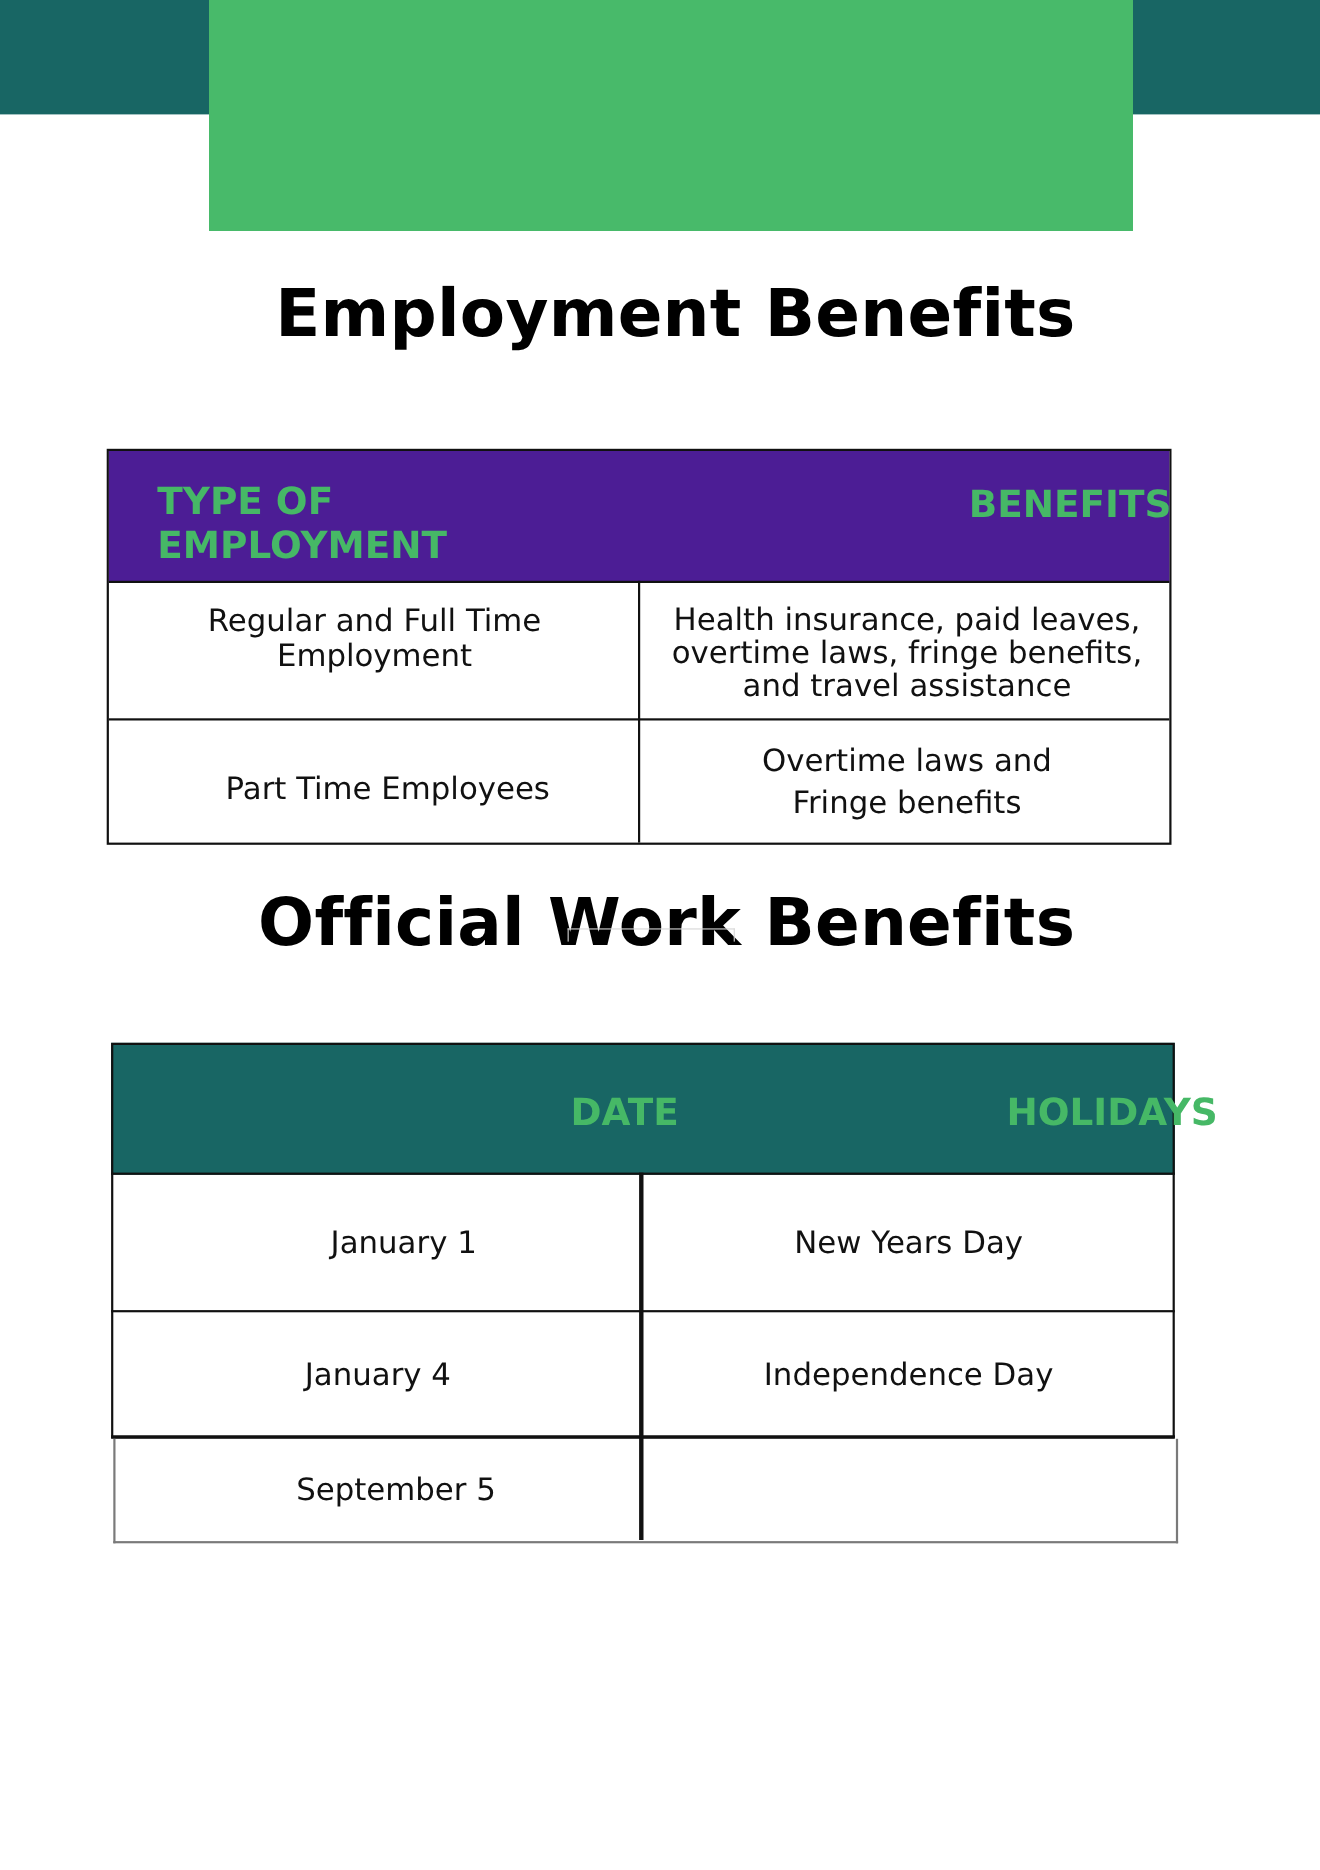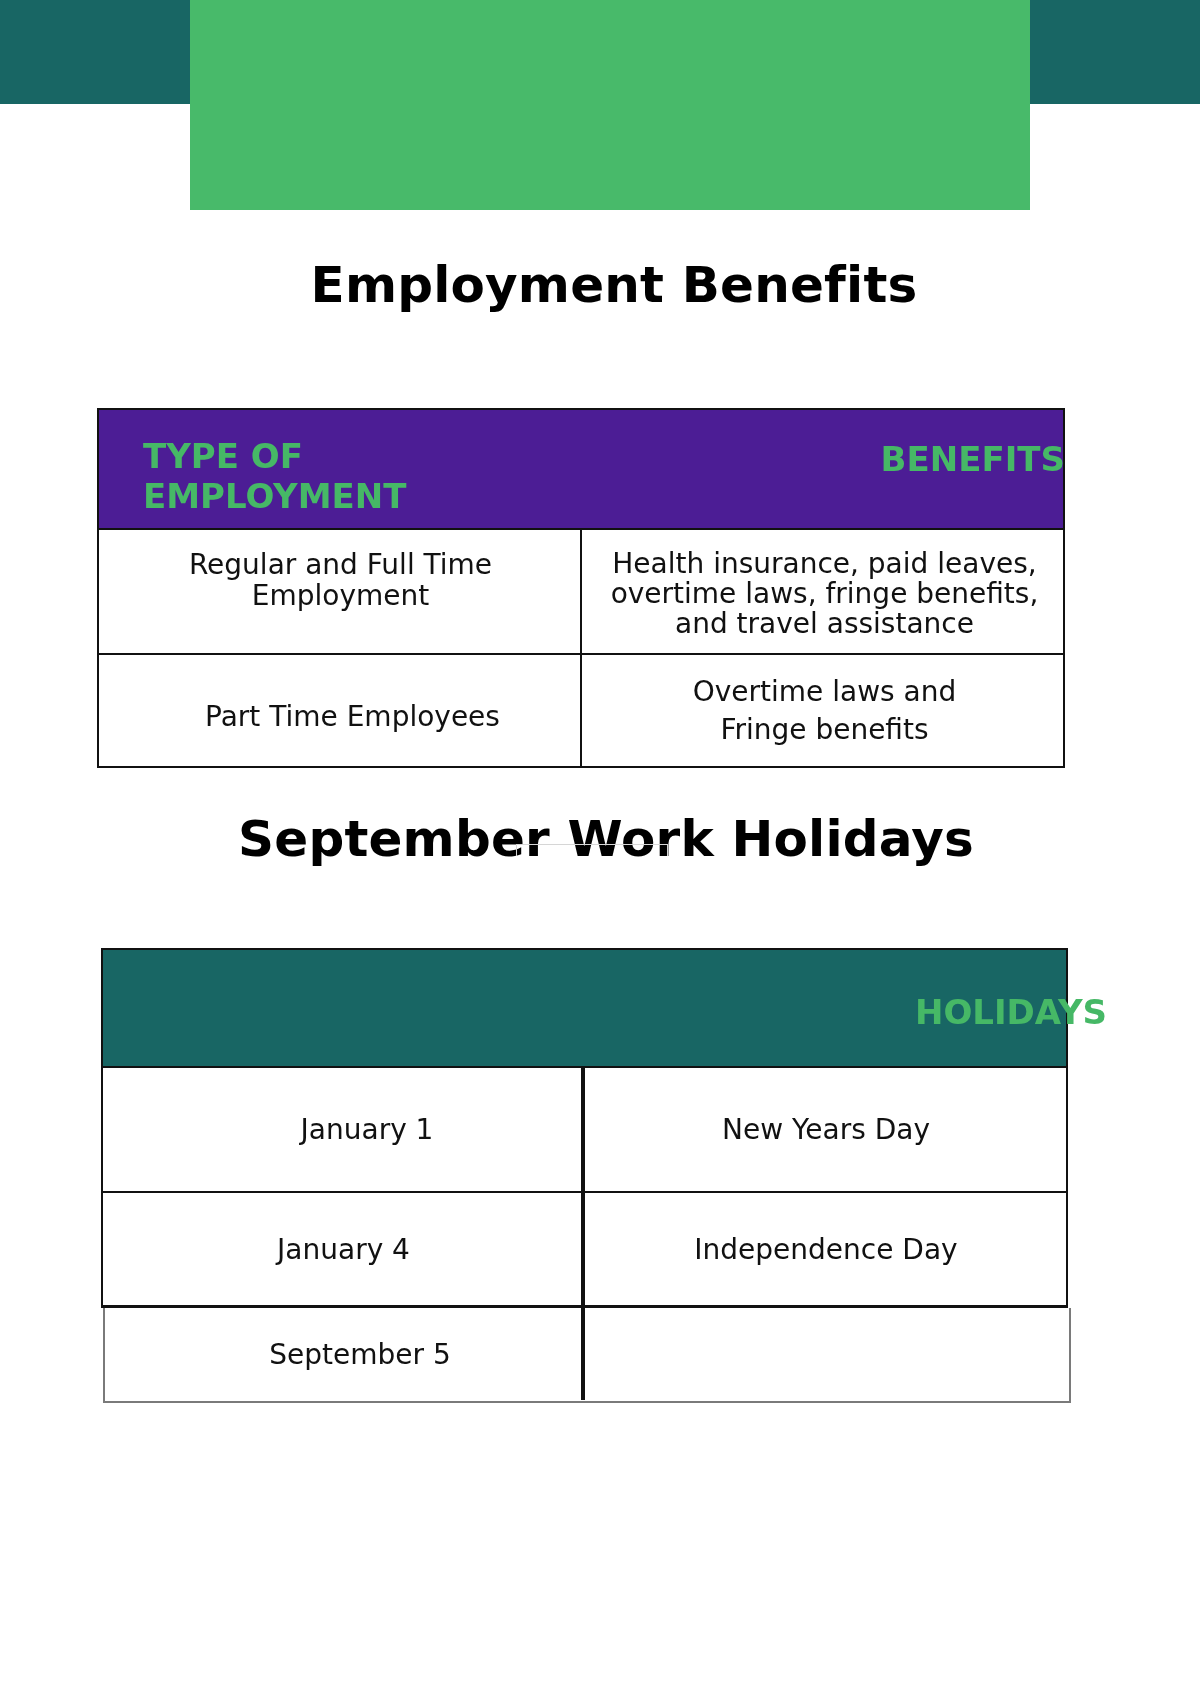--- a/index.html
+++ b/index.html
@@ -1,21 +1,21 @@
 <!DOCTYPE html>
 <html><head>
 <meta charset="utf-8">
 <style>
   html, body { margin:0; padding:0; }
   body { width:1200px; height:1700px; position:relative; background:#ffffff; overflow:hidden;
          font-family:"DejaVu Sans", "Liberation Sans", sans-serif; color:#000; }
   .abs { position:absolute; }
   .teal-band { left:0; top:0; width:1200px; height:104px; background:#186664; }
   .green-box { left:190px; top:0; width:840px; height:210px; background:#48BA6A; }
-  .title { left:0; width:1200px; text-align:center; font-weight:bold; font-size:50px; line-height:60px; letter-spacing:0.2px; }
+  .title { left:0; width:1200px; text-align:center; font-weight:bold; font-size:60px; line-height:60px; letter-spacing:0.2px; }
   .title.t1 { top:255px; padding-left:28px; box-sizing:border-box; }
   .title.t2 { top:809px; padding-left:12px; box-sizing:border-box; }
   .artifact { left:516px; top:844px; width:150px; height:11px; border:1px solid #d6d6d6; border-bottom:none; }
 
   .table { border:2px solid #111; box-sizing:border-box; }
   .hdr { position:absolute; left:0; top:0; right:0; background:#4c1d95; border-bottom:2px solid #111; box-sizing:border-box; }
   .hdr-cell { position:absolute; color:#46B866; font-weight:bold; font-size:34px; text-align:right; line-height:40px; }
   .row { position:absolute; left:0; right:0; box-sizing:border-box; }
   .cell { position:absolute; top:0; bottom:0; display:flex; align-items:center; justify-content:center; text-align:center; font-size:28px; color:#111; box-sizing:border-box; }
   .vline { position:absolute; background:#111; }
@@ -59,25 +59,26 @@
     <div class="cell" style="left:485px; width:481px; line-height:38px;">
       <div>
         <div>Overtime laws and</div>
         <div>Fringe benefits</div>
       </div>
     </div>
   </div>
   <div class="vline" style="left:481px; top:118px; bottom:0; width:2px;"></div>
 </div>
 
-<div class="abs title t2">September Work Holidays</div>
+<div class="abs title t2">Official Work Benefits</div>
 <div class="abs artifact"></div>
 
 <div class="abs" style="left:101px; top:948px; width:967px; height:456px;">
   <div class="abs" style="left:0; top:0; width:967px; height:120px; background:#186664; border:2px solid #111; box-sizing:border-box;">
+    <div class="hdr-cell" style="left:0; top:42px; width:514px;">DATE</div>
     <div class="hdr-cell" style="left:490px; top:42px; width:514px;">HOLIDAYS</div>
   </div>
 
   <div class="abs" style="left:0; top:118px; width:967px; height:241px; border:2px solid #111; border-top:none; box-sizing:border-box;"></div>
 
   <div class="row" style="top:119px; height:124px; width:967px;">
     <div class="cell" style="left:16px; width:500px;">January 1</div>
     <div class="cell" style="left:483px; width:484px;">New Years Day</div>
   </div>
   <div class="hline" style="left:0; width:967px; top:243px; height:2px;"></div>

